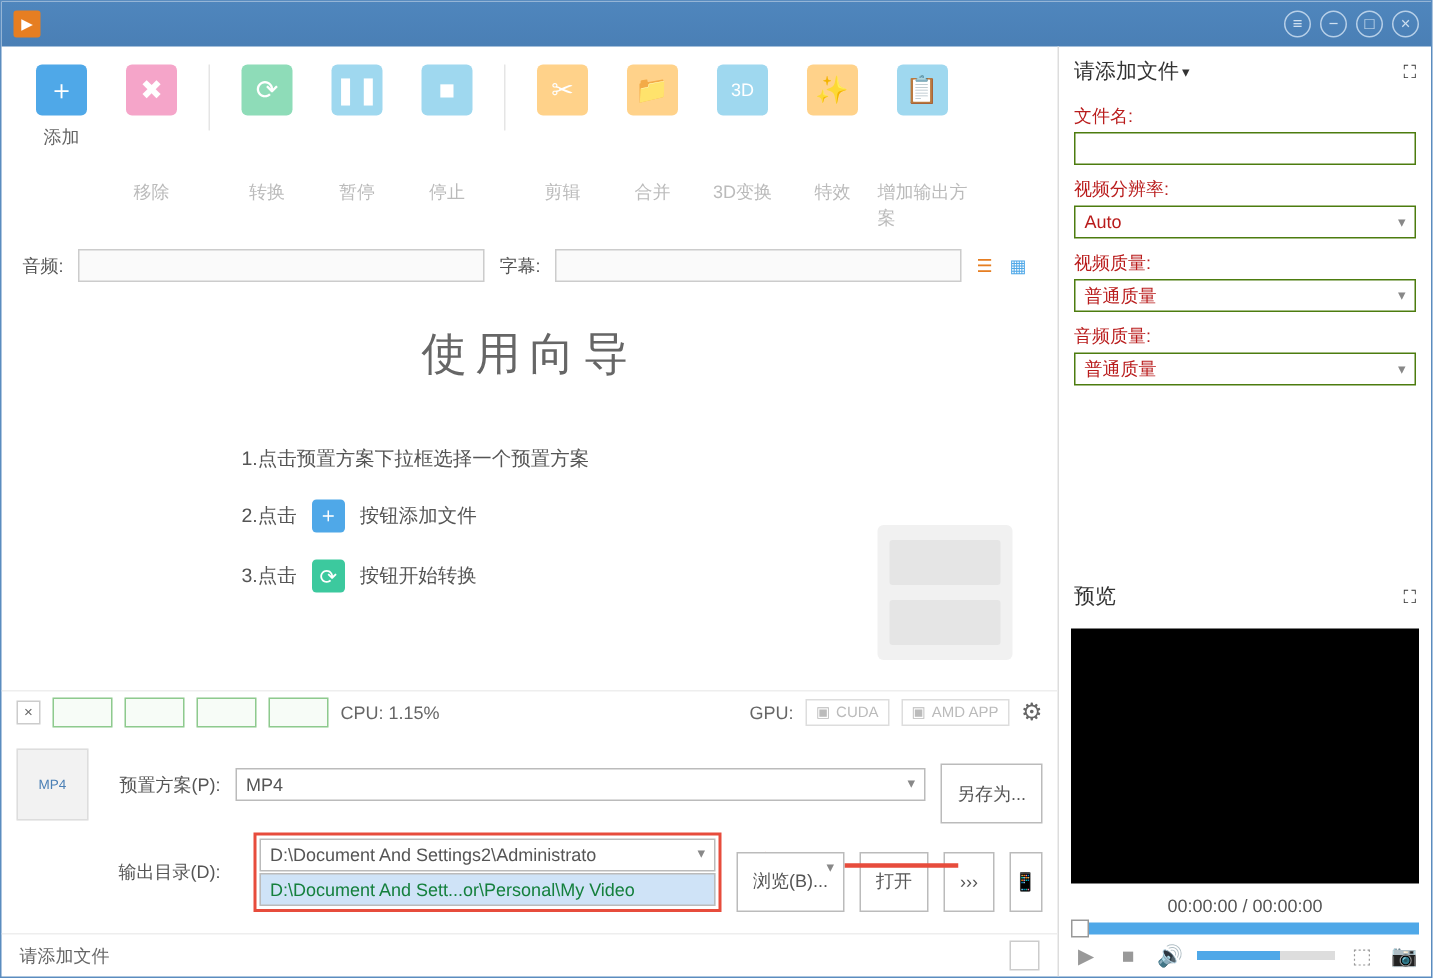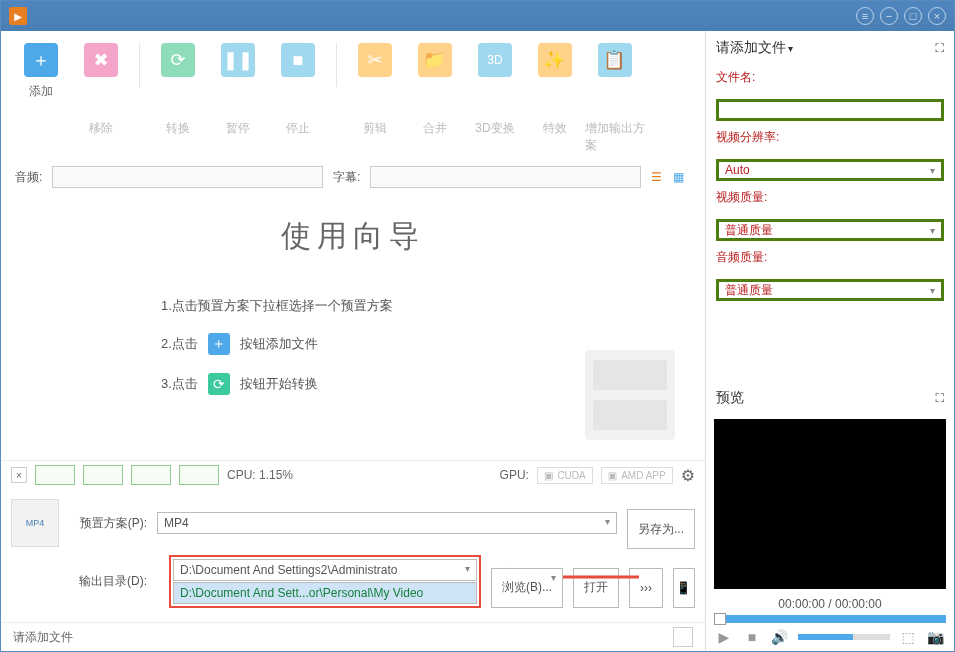--- a/index.html
+++ b/index.html
@@ -61,21 +61,21 @@
 .red-arrow { position: absolute; right: -160px; top: 8px; color: #e74c3c; font-size: 24px; }
 
 .statusbar { padding: 4px 12px; font-size: 12px; color: #666; border-top: 1px solid #eee; display: flex; align-items: center; }
 .statusbar .sp { flex: 1; }
 .statusbar .sicon { width: 20px; height: 20px; border: 1px solid #ccc; margin-left: 4px; cursor: pointer; }
 
 
 .rsec-title { display: flex; align-items: center; padding: 8px 10px; font-size: 14px; color: #333; }
 .rsec-title .exp { margin-left: auto; font-size: 12px; cursor: pointer; }
 .rfield { padding: 4px 10px; font-size: 12px; color: #b91c1c; }
-.rfield .rin { width: 100%; height: 22px; border: 3px solid #4d7c0f; background: #fff; padding: 0 6px; font-size: 12px; margin-top: 13px; position: relative; display: flex; align-items: center; }
+.rfield .rin { width: 100%; height: 22px; border: 1px solid #4d7c0f; background: #fff; padding: 0 6px; font-size: 12px; margin-top: 2px; position: relative; display: flex; align-items: center; }
 .rfield .rin.dd::after { content: "▾"; position: absolute; right: 6px; color: #888; font-size: 10px; }
 
 .preview-box { margin: 4px 8px; background: #000; height: 170px; }
 .pv-time { text-align: center; font-size: 12px; color: #555; padding: 4px; }
 .pv-slider { height: 8px; background: #4fa8e8; margin: 0 8px; position: relative; cursor: pointer; }
 .pv-slider::before { content: ""; position: absolute; left: 0; width: 10px; height: 10px; background: #fff; border: 1px solid #999; top: -2px; }
 .pv-controls { display: flex; align-items: center; padding: 6px 8px; gap: 8px; }
 .pv-controls .pbtn { width: 20px; color: #999; font-size: 14px; cursor: pointer; text-align: center; }
 .vol-bar { flex: 1; height: 6px; background: linear-gradient(to right, #4fa8e8 60%, #ddd 60%); cursor: pointer; }
 </style>

